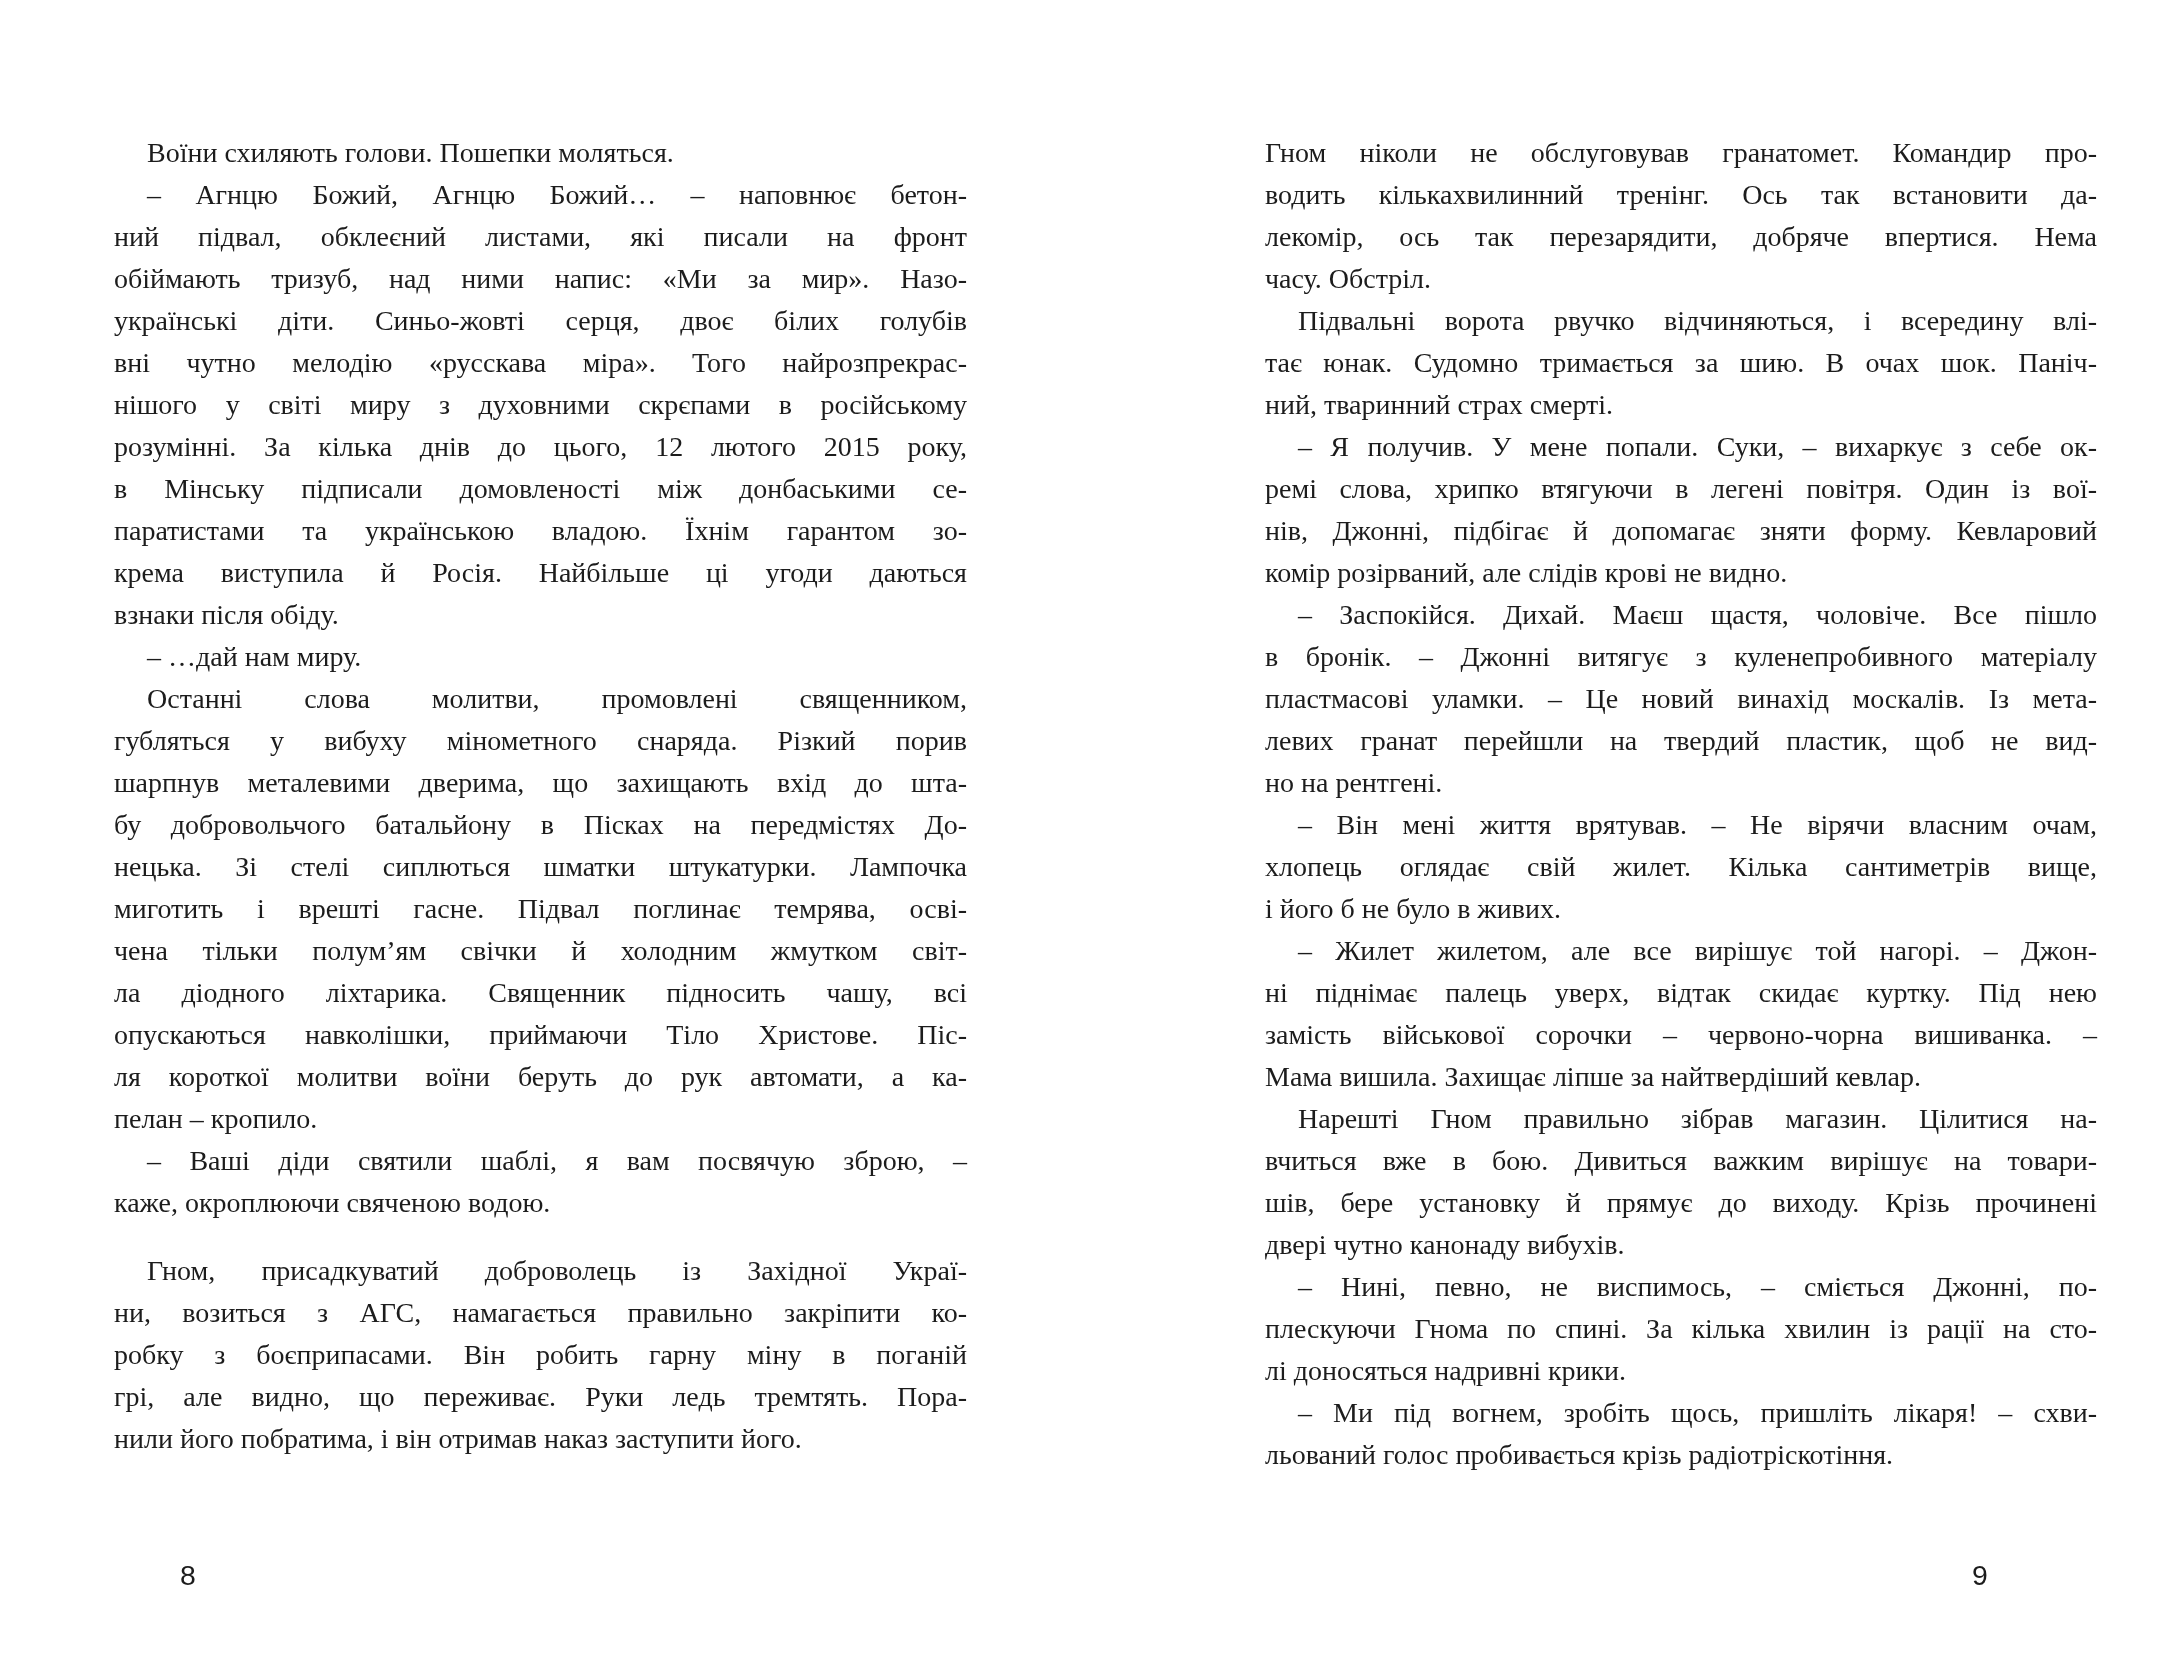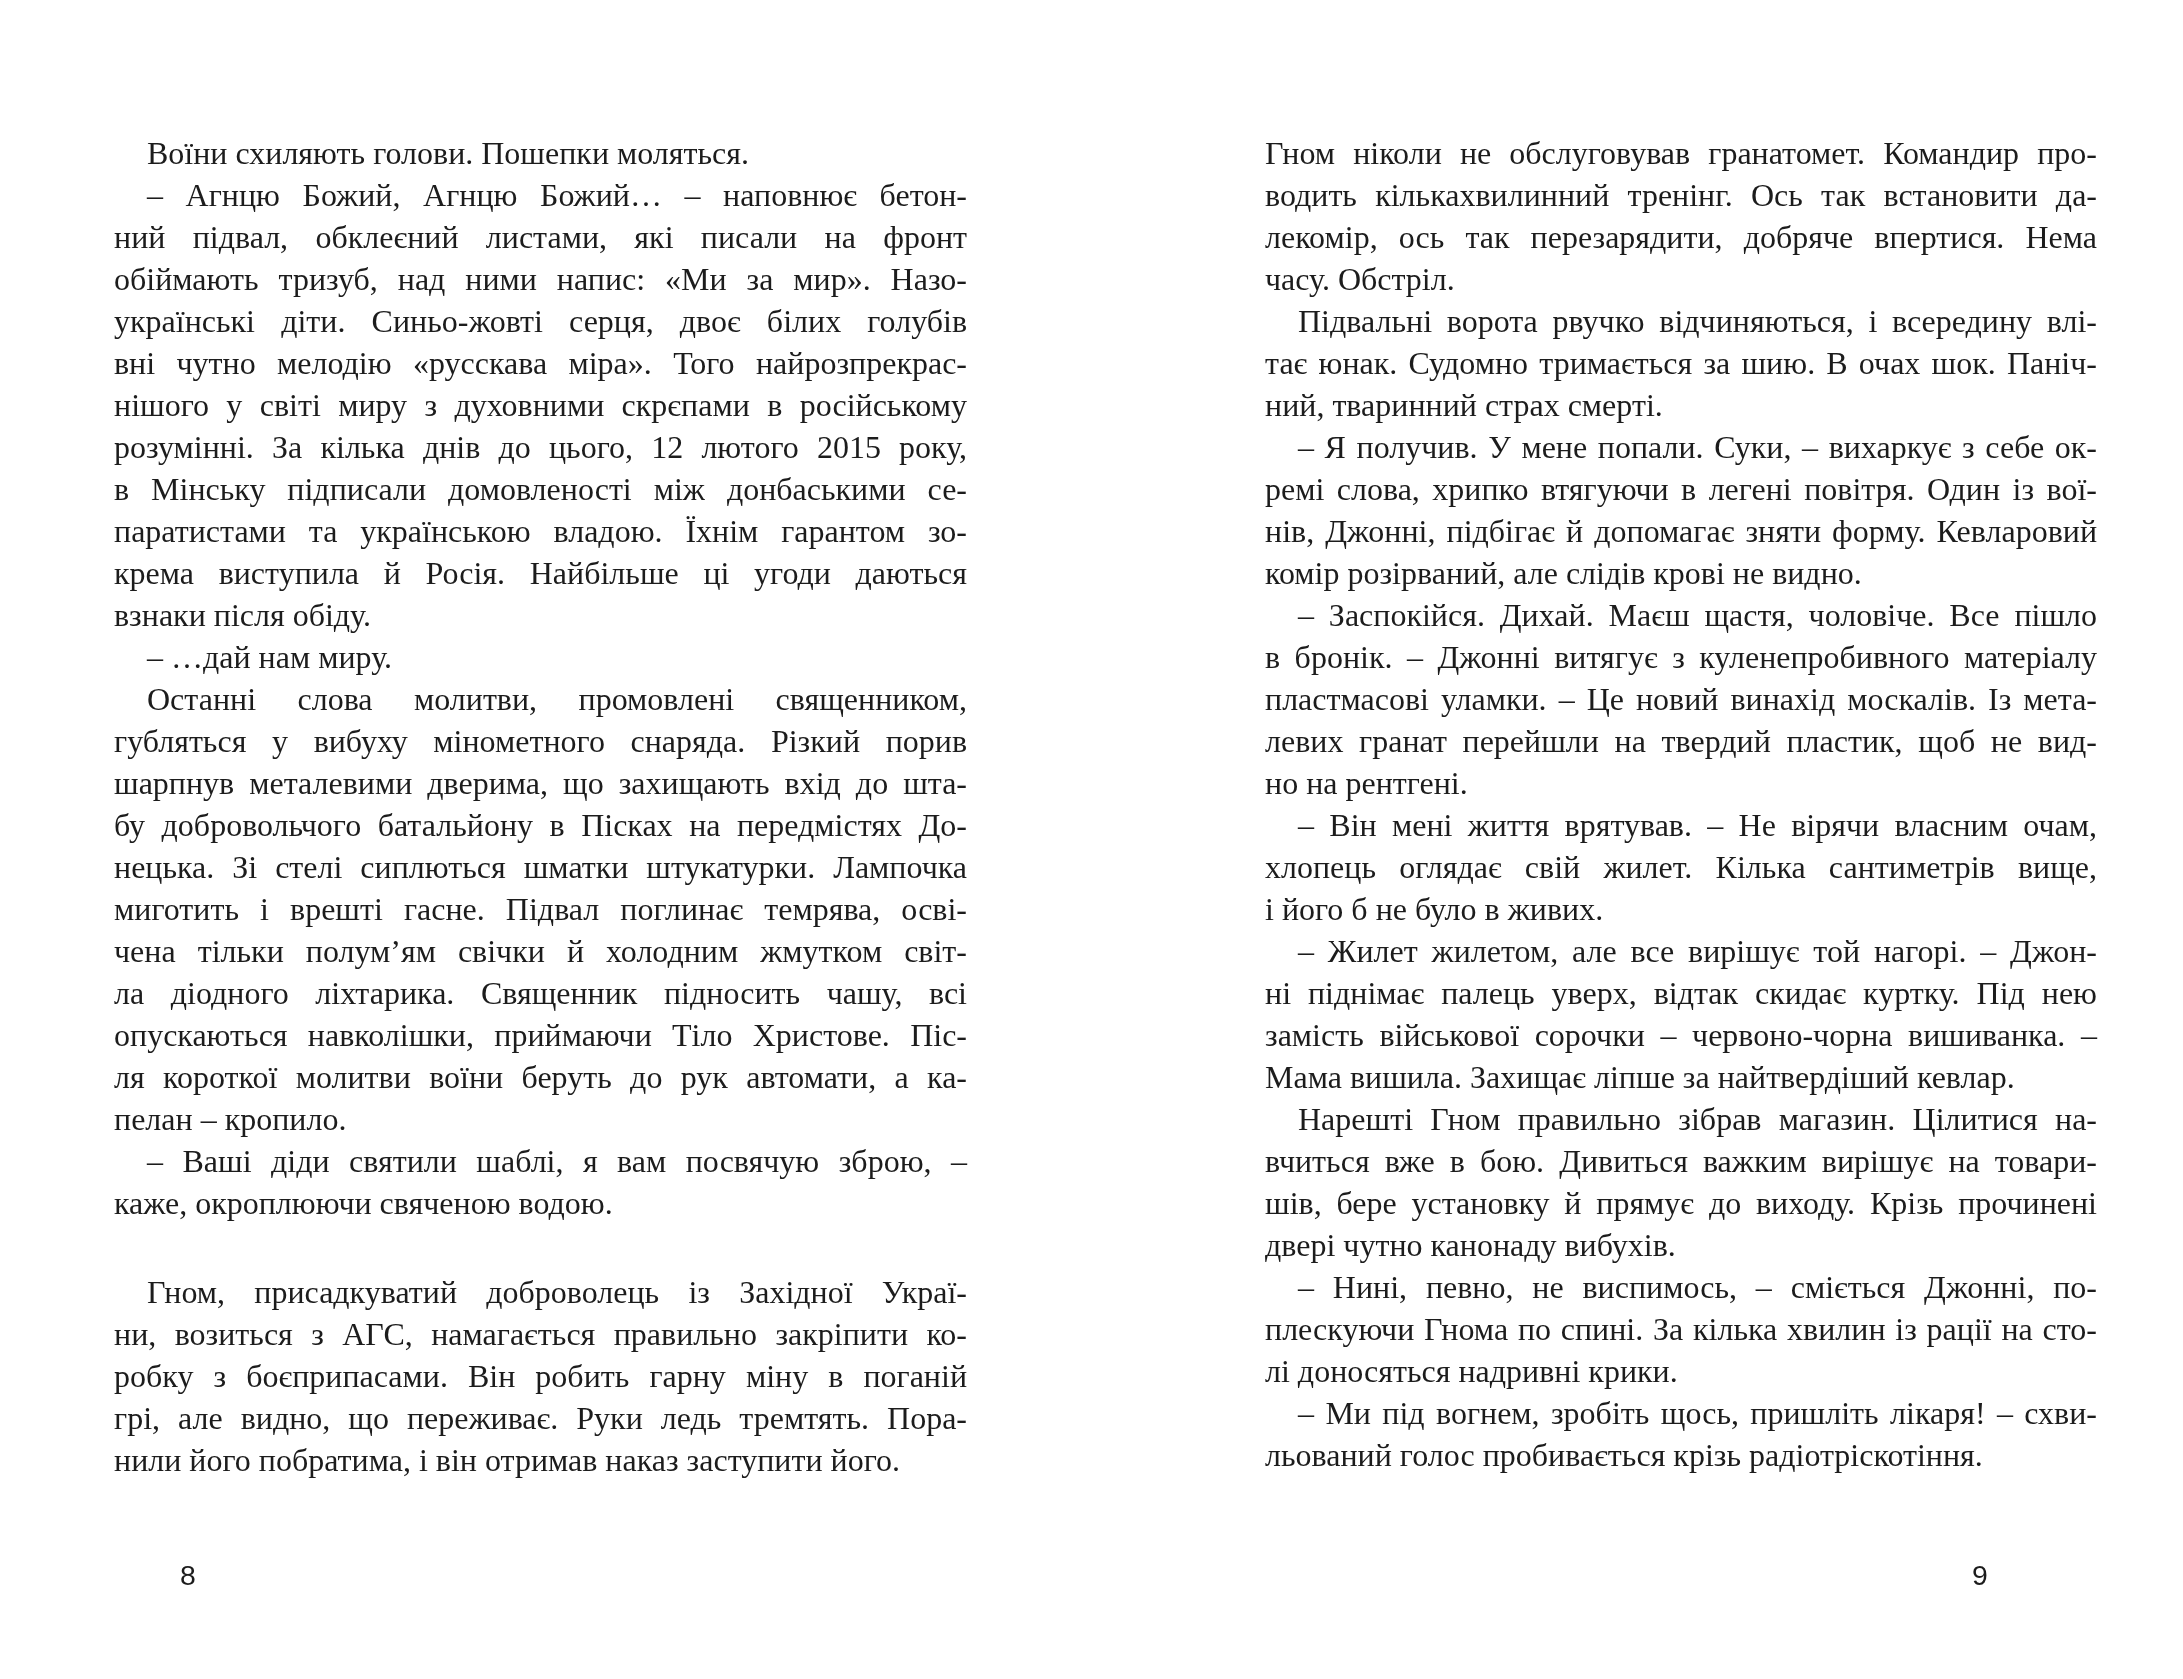--- a/index.html
+++ b/index.html
@@ -11,28 +11,28 @@
     position: relative;
     width: 2183px;
     height: 1680px;
     background: #ffffff;
     font-family: "Liberation Serif", "DejaVu Serif", serif;
     color: #1c1c1c;
   }
   .page-column {
     position: absolute;
     top: 132px;
-    font-size: 32px;
+    font-size: 28px;
     line-height: 42px;
   }
   #left-column  { left: 114px;  width: 853px; }
   #right-column { left: 1265px; width: 832px; }
 
   .para { margin: 0; padding: 0; }
-  .para.section-break { margin-top: 47px; }
+  .para.section-break { margin-top: 26px; }
 
   .line {
     text-align: justify;
     text-align-last: justify;
     white-space: nowrap;
   }
   .line.last { text-align-last: left; }
   .line.indent { padding-left: 33px; }
 
   .page-number {

